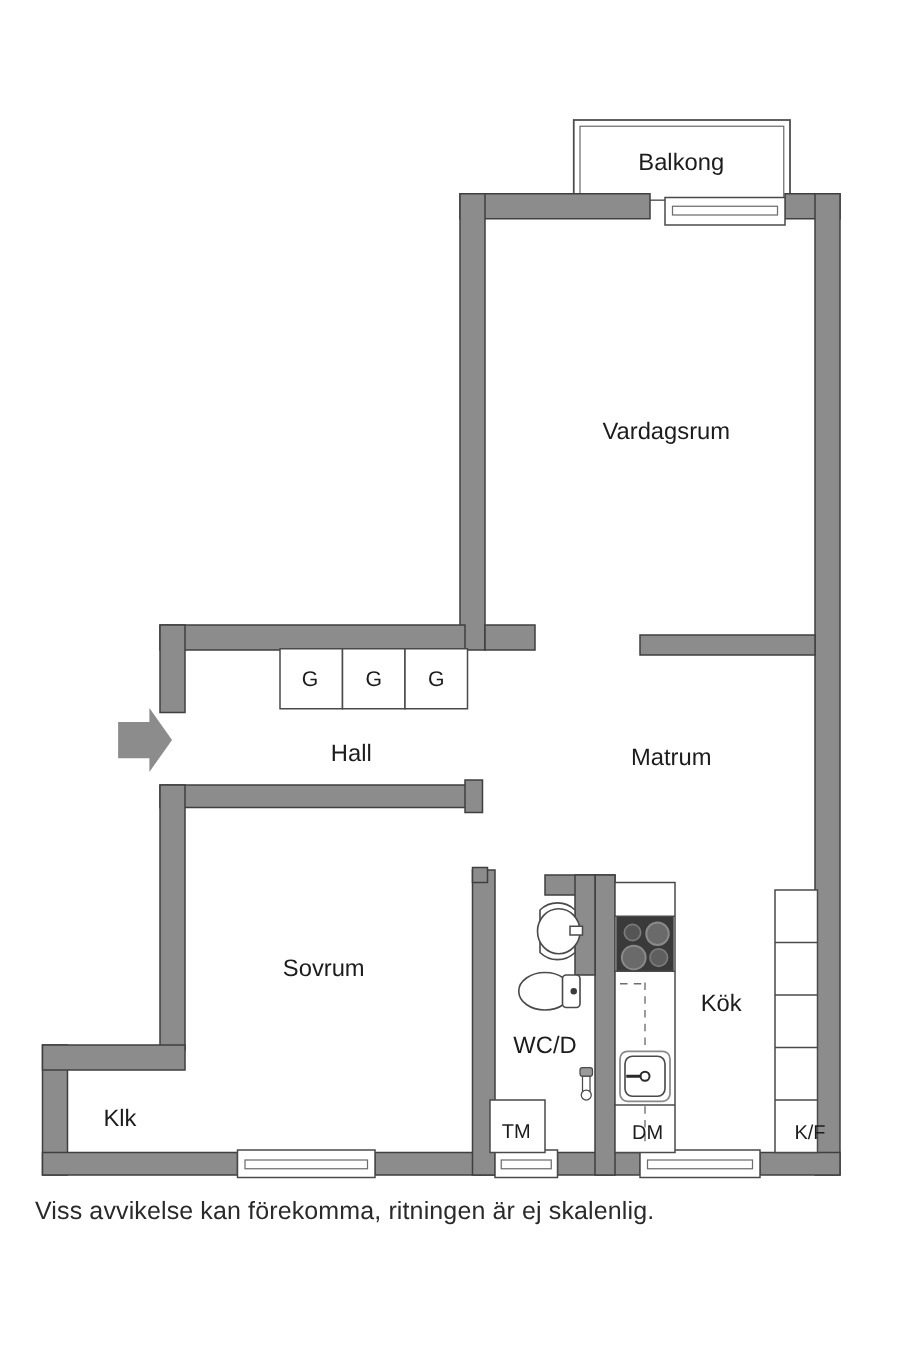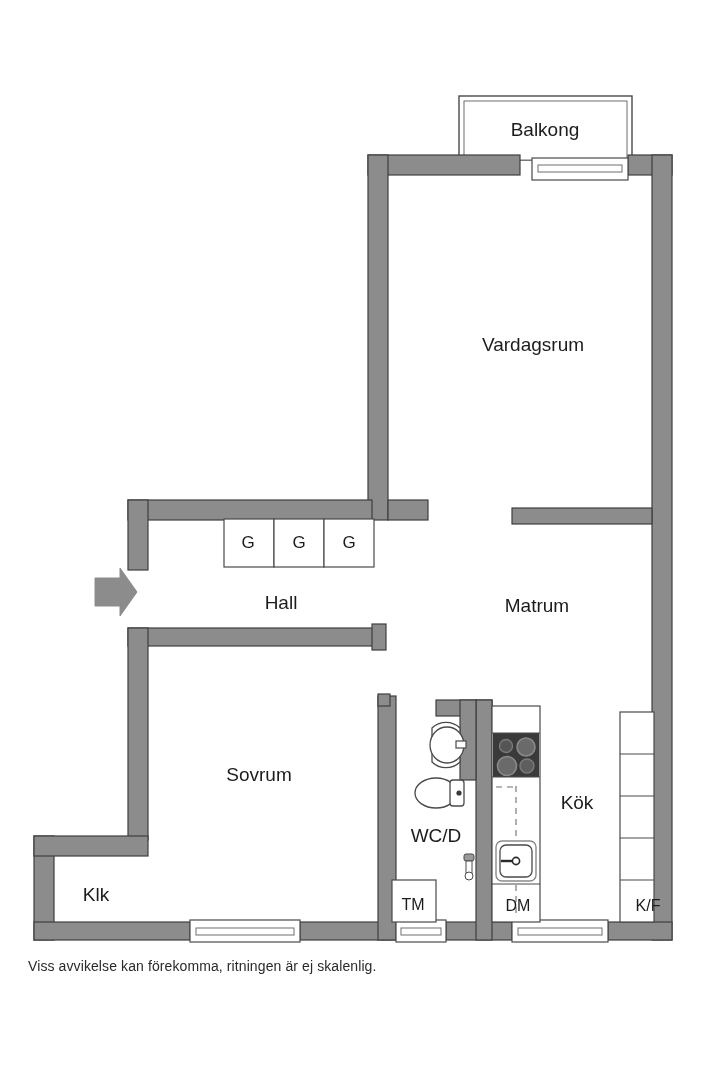--- a/index.html
+++ b/index.html
@@ -44,21 +44,21 @@
     font-size: 17px;
     fill: #1c1c1c;
     text-anchor: middle;
     dominant-baseline: middle;
   }
   .caption {
     position: absolute;
     left: 28px;
     top: 958px;
     font-family: "Liberation Sans", sans-serif;
-    font-size: 14px;
+    font-size: 20px;
     color: #2a2a2a;
     letter-spacing: 0.1px;
   }
 </style>
 </head>
 <body>
 
 <div id="plan-root">
 
   <svg class="floorplan" viewBox="0 0 720 1080" xmlns="http://www.w3.org/2000/svg">

